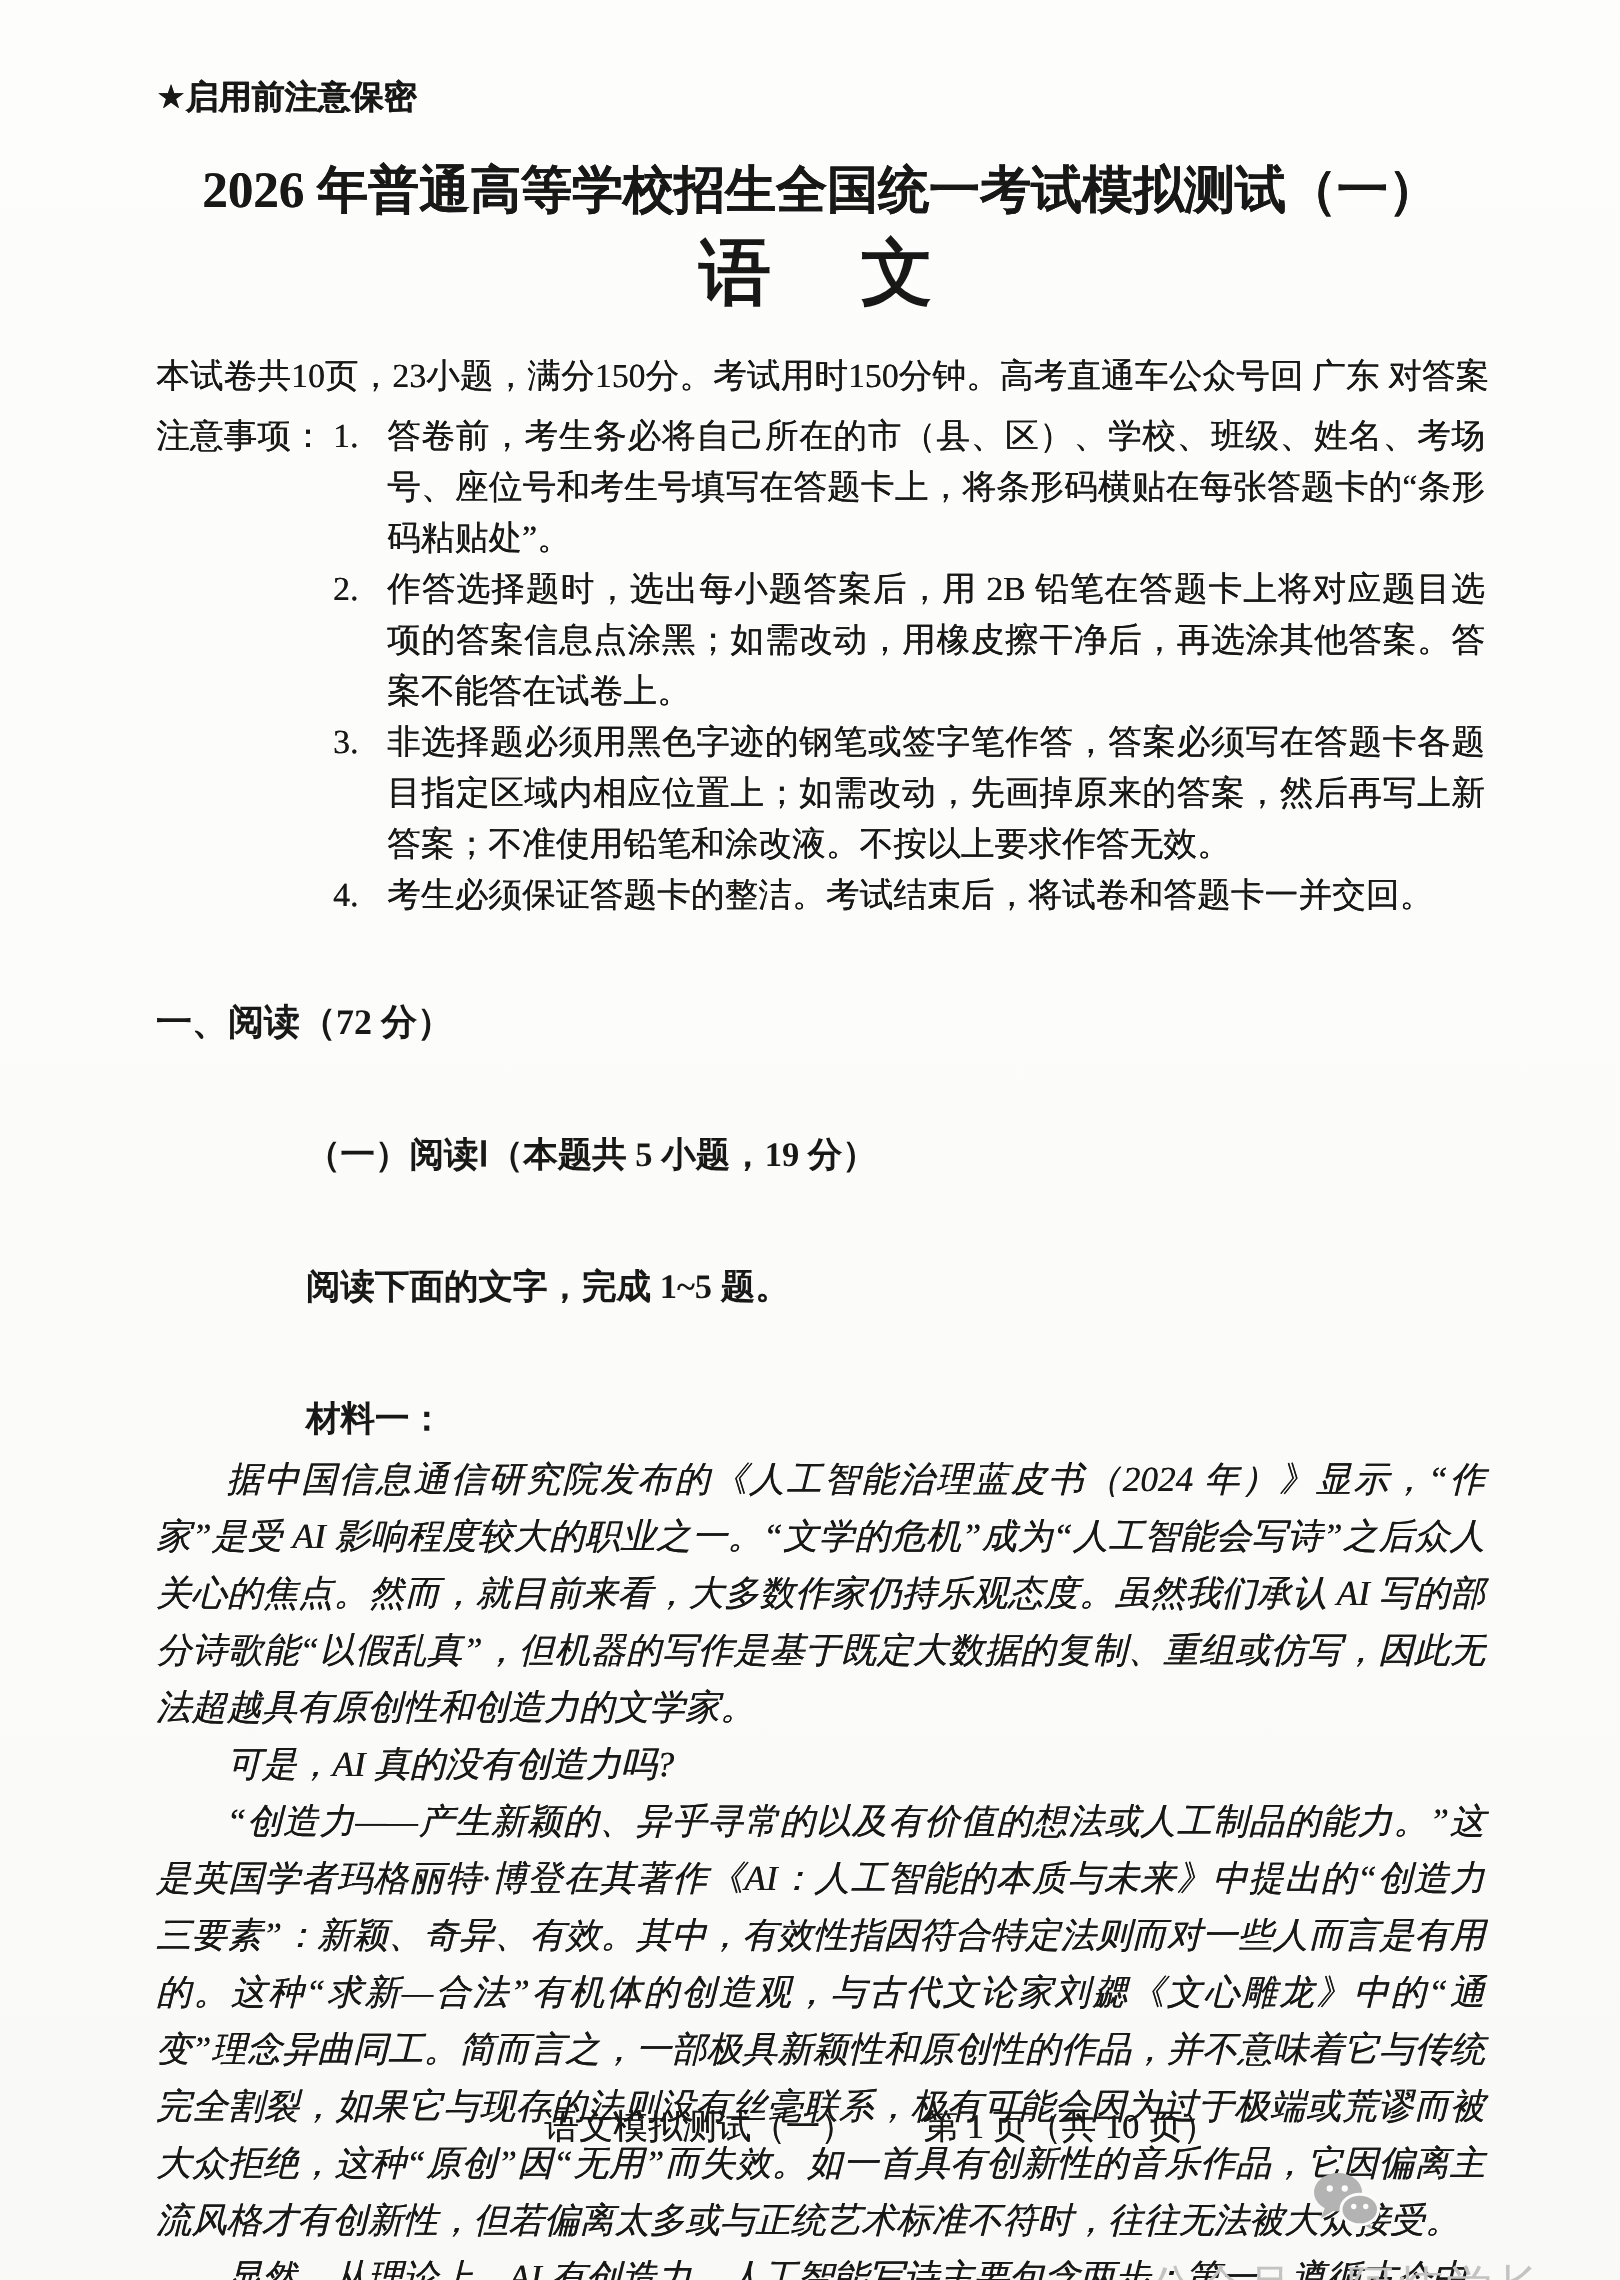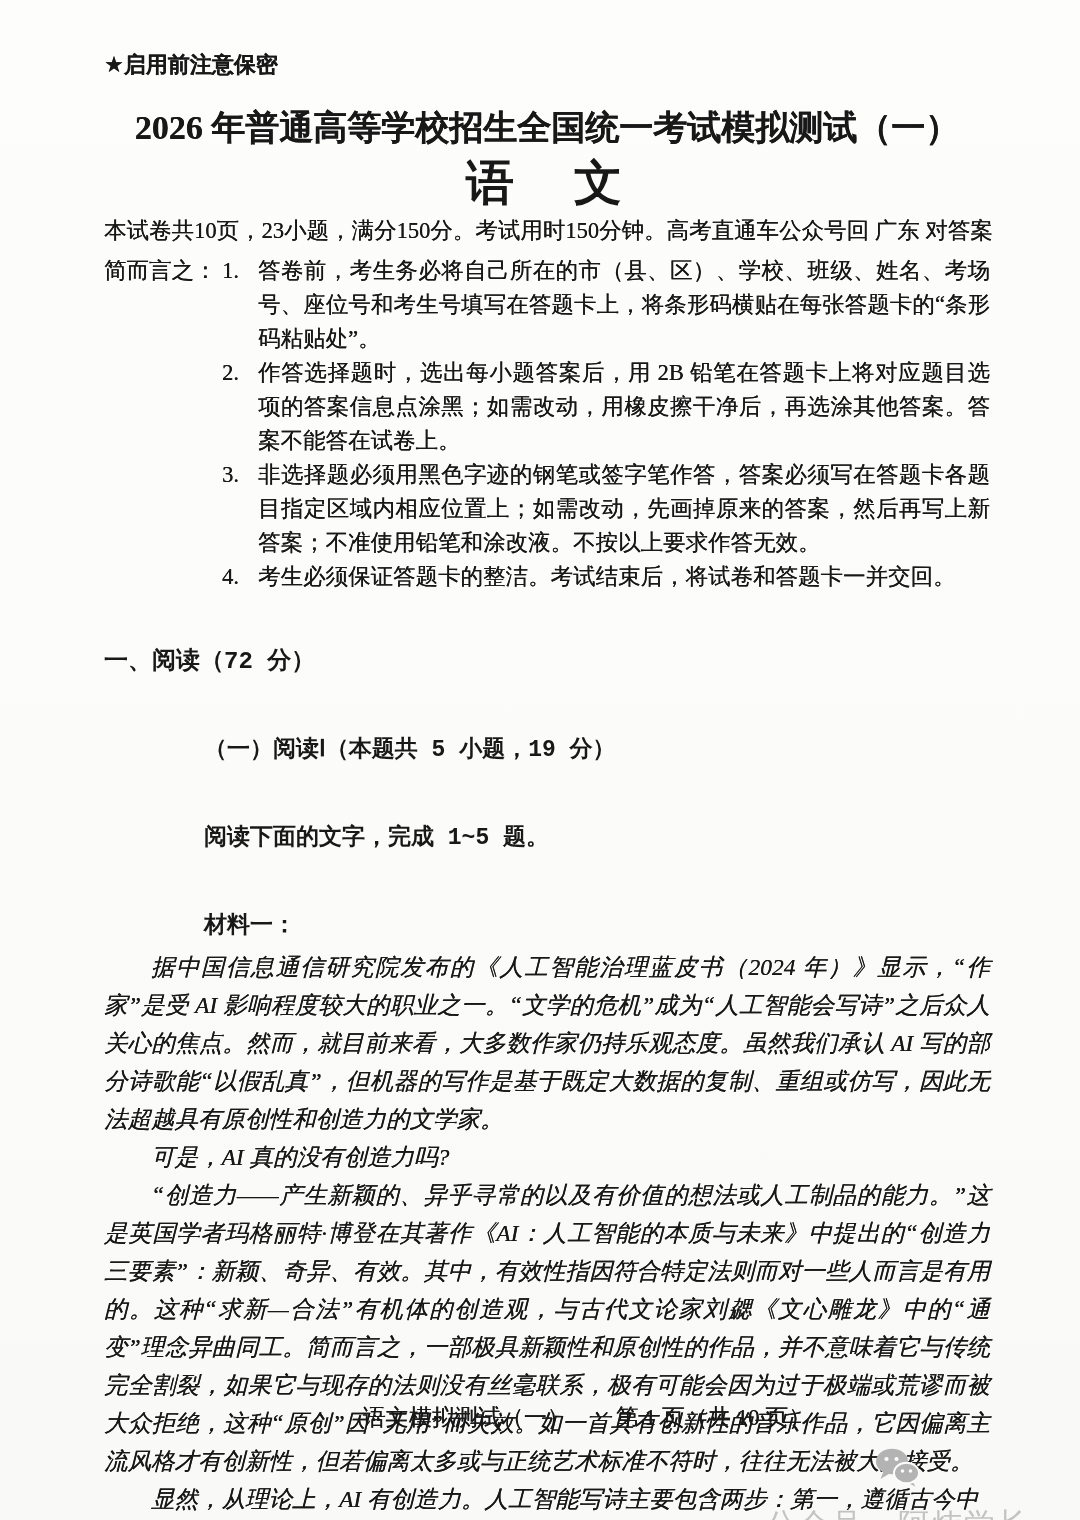--- a/index.html
+++ b/index.html
@@ -29,39 +29,39 @@
     white-space: nowrap;
   }
   .subject {
     text-align: center;
     font-size: 48px; font-weight: 700;
     margin-top: 0; line-height: 62px;
     letter-spacing: 6px;
   }
   .exam-info {
     font-size: 22.5px; line-height: 34px;
-    margin-top: 0;
+    margin-top: 20px;
     white-space: nowrap;
     text-shadow: 0.2px 0 0 currentColor;
   }
   .notes {
     display: flex;
     font-size: 22.5px; line-height: 34px;
     margin-top: 6px;
     text-shadow: 0.2px 0 0 currentColor;
   }
   .notes-label { flex: none; width: 118px; }
   .notes-items { flex: 1; }
   .note-item { display: flex; }
   .note-num { flex: none; width: 36px; }
   .note-text { flex: 1; text-align: justify; text-justify: inter-ideograph; }
   .reading-head {
     margin-top: 48px;
     line-height: 40px;
-    font-family: Liberation Mono, monospace;
+    font-family: Liberation Serif, serif;
     font-weight: 700;
   }
   .section-heading { font-size: 24px; }
   .subsection, .instruction, .material-label { font-size: 23px; padding-left: 100px; margin-top: 48px; }
   .material { margin-top: 2px; }
   .material p {
     margin: 0;
     font-size: 23.5px; line-height: 38px;
     font-style: italic;
     text-align: justify; text-justify: inter-ideograph;
@@ -92,21 +92,21 @@
 
   <div class="security">★启用前注意保密</div>
 
   <div class="title">2026 年普通高等学校招生全国统一考试模拟测试（一）</div>
 
   <div class="subject">语　文</div>
 
   <div class="exam-info">本试卷共10页，23小题，满分150分。考试用时150分钟。高考直通车公众号回 广东 对答案</div>
 
   <div class="notes">
-    <div class="notes-label">简而言之：</div>
+    <div class="notes-label">注意事项：</div>
     <div class="notes-items">
       <div class="note-item">
         <div class="note-num">1.</div>
         <div class="note-text">答卷前，考生务必将自己所在的市（县、区）、学校、班级、姓名、考场号、座位号和考生号填写在答题卡上，将条形码横贴在每张答题卡的“条形码粘贴处”。</div>
       </div>
       <div class="note-item">
         <div class="note-num">2.</div>
         <div class="note-text">作答选择题时，选出每小题答案后，用 2B 铅笔在答题卡上将对应题目选项的答案信息点涂黑；如需改动，用橡皮擦干净后，再选涂其他答案。答案不能答在试卷上。</div>
       </div>
       <div class="note-item">

